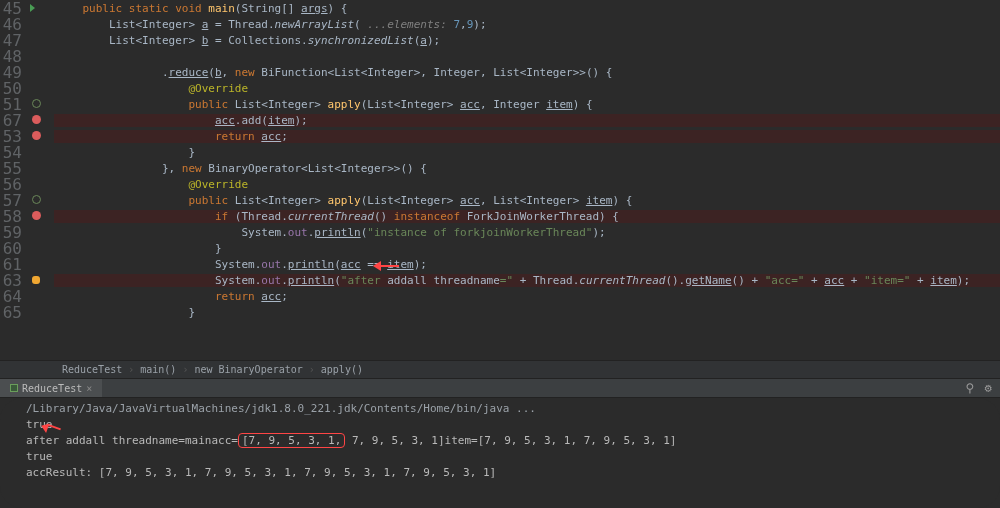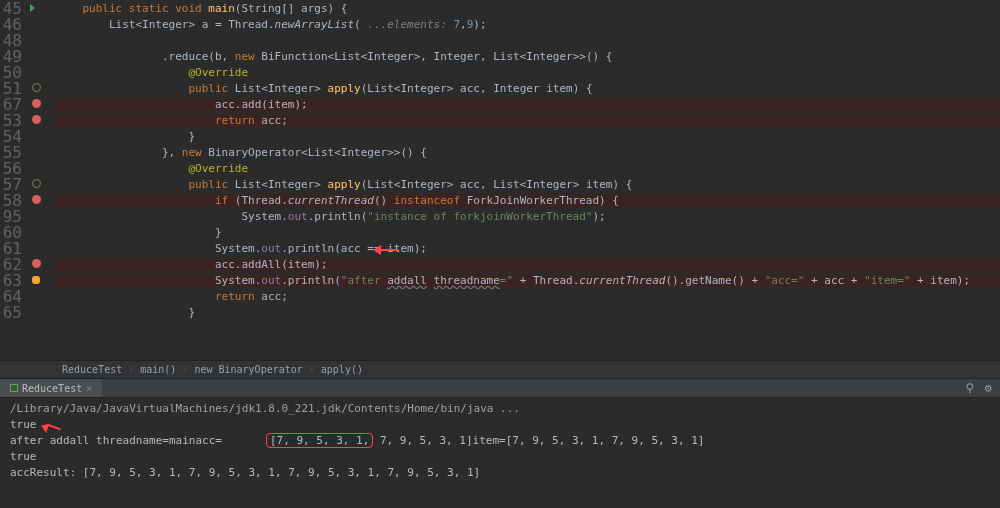--- a/index.html
+++ b/index.html
@@ -47,22 +47,22 @@
   .line.redbg .gutter { }
   
   .kw  { color: #cc7832; }
   .cls { color: #a9b7c6; }
   .str { color: #6a8759; }
   .num { color: #6897bb; }
   .fld { color: #9876aa; }
   .cmt { color: #808080; font-style: italic; text-align: right; }
   .ann { color: #bbb529; }
   .ital{ font-style: italic; }
-  .id  { color: #a9b7c6; }
-  .warn { text-decoration: underline; text-decoration-color:#808080; text-decoration-style: wavy;}
+  .id  { color: #a9b7c6; text-decoration: underline; }
+  .warn { text-decoration-color:#808080; text-decoration-style: wavy;}
   .method { color:#ffc66d; }
   
   .play {
     width: 0; height: 0;
     border-left: 5px solid #499c54;
     border-top: 4px solid transparent;
     border-bottom: 4px solid transparent;
     position: absolute; left: 4px; top: 4px;
   }
   .dot-red {
@@ -129,21 +129,21 @@
   .pin, .gear {
     position:absolute; right:6px; top:3px;
     width:12px; height:12px;
     display:flex; align-items:center; justify-content:center;
     color:#999; font-size:12px;
   }
   .pin { right:24px; }
   .console {
     height: calc(508px - 360px - 18px - 20px);
     background: #2b2b2b;
-    padding: 4px 10px;
+    padding: 4px 26px;
     color:#b9b9b9;
     font-size:11px;
     overflow:hidden;
     position:relative;
     border-radius:22px;
   }
   .cline { height:16px; white-space:pre; }
   .linkish { color:#9aa1a8;}
   .c-arrow {
     position:absolute;
@@ -158,44 +158,43 @@
     content:""; position:absolute; left:4px; top:-1px;
     width:0;height:0;
     border-right:7px solid #ff4545;
     border-top:5px solid transparent;
     border-bottom:5px solid transparent;
     transform:rotate(20deg);
   }
   .c-box {
     border:1.5px solid #ff4545; border-radius:4px;
     padding:0 3px;
-    margin-left:44px;
   }
 </style>
 </head>
 <body>
 
 <div class="editor" id="editor">
     <div class="line"><div class="gutter">45</div><div class="markcol"><div class="play"></div></div><div class="code">    <span class="kw">public static void </span><span class="method">main</span>(<span class="cls">String</span>[] <span class="id">args</span>) {</div></div>
     <div class="line"><div class="gutter">46</div><div class="markcol"></div><div class="code">        <span class="cls">List</span>&lt;<span class="cls">Integer</span>&gt; <span class="id">a</span> = <span class="cls">Thread</span>.<span class="ital">newArrayList</span>( <span class="cmt">...elements: </span><span class="num">7</span>,<span class="num">9</span>);</div></div>
+    <div class="line"><div class="gutter">47</div><div class="markcol"></div><div class="code">        <span class="cls">List</span>&lt;<span class="cls">Integer</span>&gt; <span class="id">b</span> = <span class="cls">Collections</span>.<span class="ital">synchronizedList</span>(<span class="id">a</span>);</div></div>
     <div class="line"><div class="gutter">48</div><div class="markcol"></div></div>
     <div class="line"><div class="gutter">49</div><div class="markcol"></div><div class="code">                .<span class="id">reduce</span>(<span class="id">b</span>, <span class="kw">new </span><span class="cls">BiFunction</span>&lt;<span class="cls">List</span>&lt;<span class="cls">Integer</span>&gt;, <span class="cls">Integer</span>, <span class="cls">List</span>&lt;<span class="cls">Integer</span>&gt;&gt;() {</div></div>
     <div class="line"><div class="gutter">50</div><div class="markcol"></div><div class="code">                    <span class="ann">@Override</span></div></div>
     <div class="line"><div class="gutter">51</div><div class="markcol"><div class="circ"></div></div><div class="code">                    <span class="kw">public </span><span class="cls">List</span>&lt;<span class="cls">Integer</span>&gt; <span class="method">apply</span>(<span class="cls">List</span>&lt;<span class="cls">Integer</span>&gt; <span class="id">acc</span>, <span class="cls">Integer</span> <span class="id">item</span>) {</div></div>
     <div class="line redbg"><div class="gutter">67</div><div class="markcol"><div class="dot-red"></div></div><div class="code">                        <span class="id">acc</span>.add(<span class="id">item</span>);</div></div>
     <div class="line redbg"><div class="gutter">53</div><div class="markcol"><div class="dot-red"></div></div><div class="code">                        <span class="kw">return </span><span class="id">acc</span>;</div></div>
     <div class="line"><div class="gutter">54</div><div class="markcol"></div><div class="code">                    }</div></div>
     <div class="line"><div class="gutter">55</div><div class="markcol"></div><div class="code">                }, <span class="kw">new </span><span class="cls">BinaryOperator</span>&lt;<span class="cls">List</span>&lt;<span class="cls">Integer</span>&gt;&gt;() {</div></div>
     <div class="line"><div class="gutter">56</div><div class="markcol"></div><div class="code">                    <span class="ann">@Override</span></div></div>
     <div class="line"><div class="gutter">57</div><div class="markcol"><div class="circ"></div></div><div class="code">                    <span class="kw">public </span><span class="cls">List</span>&lt;<span class="cls">Integer</span>&gt; <span class="method">apply</span>(<span class="cls">List</span>&lt;<span class="cls">Integer</span>&gt; <span class="id">acc</span>, <span class="cls">List</span>&lt;<span class="cls">Integer</span>&gt; <span class="id">item</span>) {</div></div>
     <div class="line redbg"><div class="gutter">58</div><div class="markcol"><div class="dot-red"></div></div><div class="code">                        <span class="kw">if </span>(<span class="cls">Thread</span>.<span class="ital">currentThread</span>() <span class="kw">instanceof </span><span class="cls">ForkJoinWorkerThread</span>) {</div></div>
-    <div class="line"><div class="gutter">95</div><div class="markcol"></div><div class="code">                            <span class="cls">System</span>.<span class="fld">out</span>.<span class="id">println</span>(<span class="str">"instance of </span><span class="str">forkjoinWorkerThread</span><span class="str">"</span>);</div></div>
+    <div class="line"><div class="gutter">59</div><div class="markcol"></div><div class="code">                            <span class="cls">System</span>.<span class="fld">out</span>.<span class="id">println</span>(<span class="str">"instance of </span><span class="str">forkjoinWorkerThread</span><span class="str">"</span>);</div></div>
     <div class="line"><div class="gutter">60</div><div class="markcol"></div><div class="code">                        }</div></div>
     <div class="line"><div class="gutter">61</div><div class="markcol"></div><div class="code">                        <span class="cls">System</span>.<span class="fld">out</span>.<span class="id">println</span>(<span class="id">acc</span> == <span class="id">item</span>);<div class="arrow"></div></div></div>
-    <div class="line redbg"><div class="gutter">62</div><div class="markcol"><div class="dot-red"></div></div><div class="code">                        <span class="id">acc</span>.addAll(<span class="id">item</span>);</div></div>
     <div class="line redbg"><div class="gutter">63</div><div class="markcol"><div class="bulb"></div></div><div class="code">                        <span class="cls">System</span>.<span class="fld">out</span>.<span class="id">println</span>(<span class="str">"after </span><span class="warn">addall</span><span class="str"> </span><span class="warn">threadname</span><span class="str">="</span> + <span class="cls">Thread</span>.<span class="ital">currentThread</span>().<span class="id">getName</span>() + <span class="str">"acc="</span> + <span class="id">acc</span> + <span class="str">"item="</span> + <span class="id">item</span>);</div></div>
     <div class="line"><div class="gutter">64</div><div class="markcol"></div><div class="code">                        <span class="kw">return </span><span class="id">acc</span>;</div></div>
     <div class="line"><div class="gutter">65</div><div class="markcol"></div><div class="code">                    }</div></div>
   </div>
 
 <div class="crumbs" id="crumbs">
     <span>ReduceTest</span>
     <span class="sep">›</span>
     <span>main()</span>
     <span class="sep">›</span>

